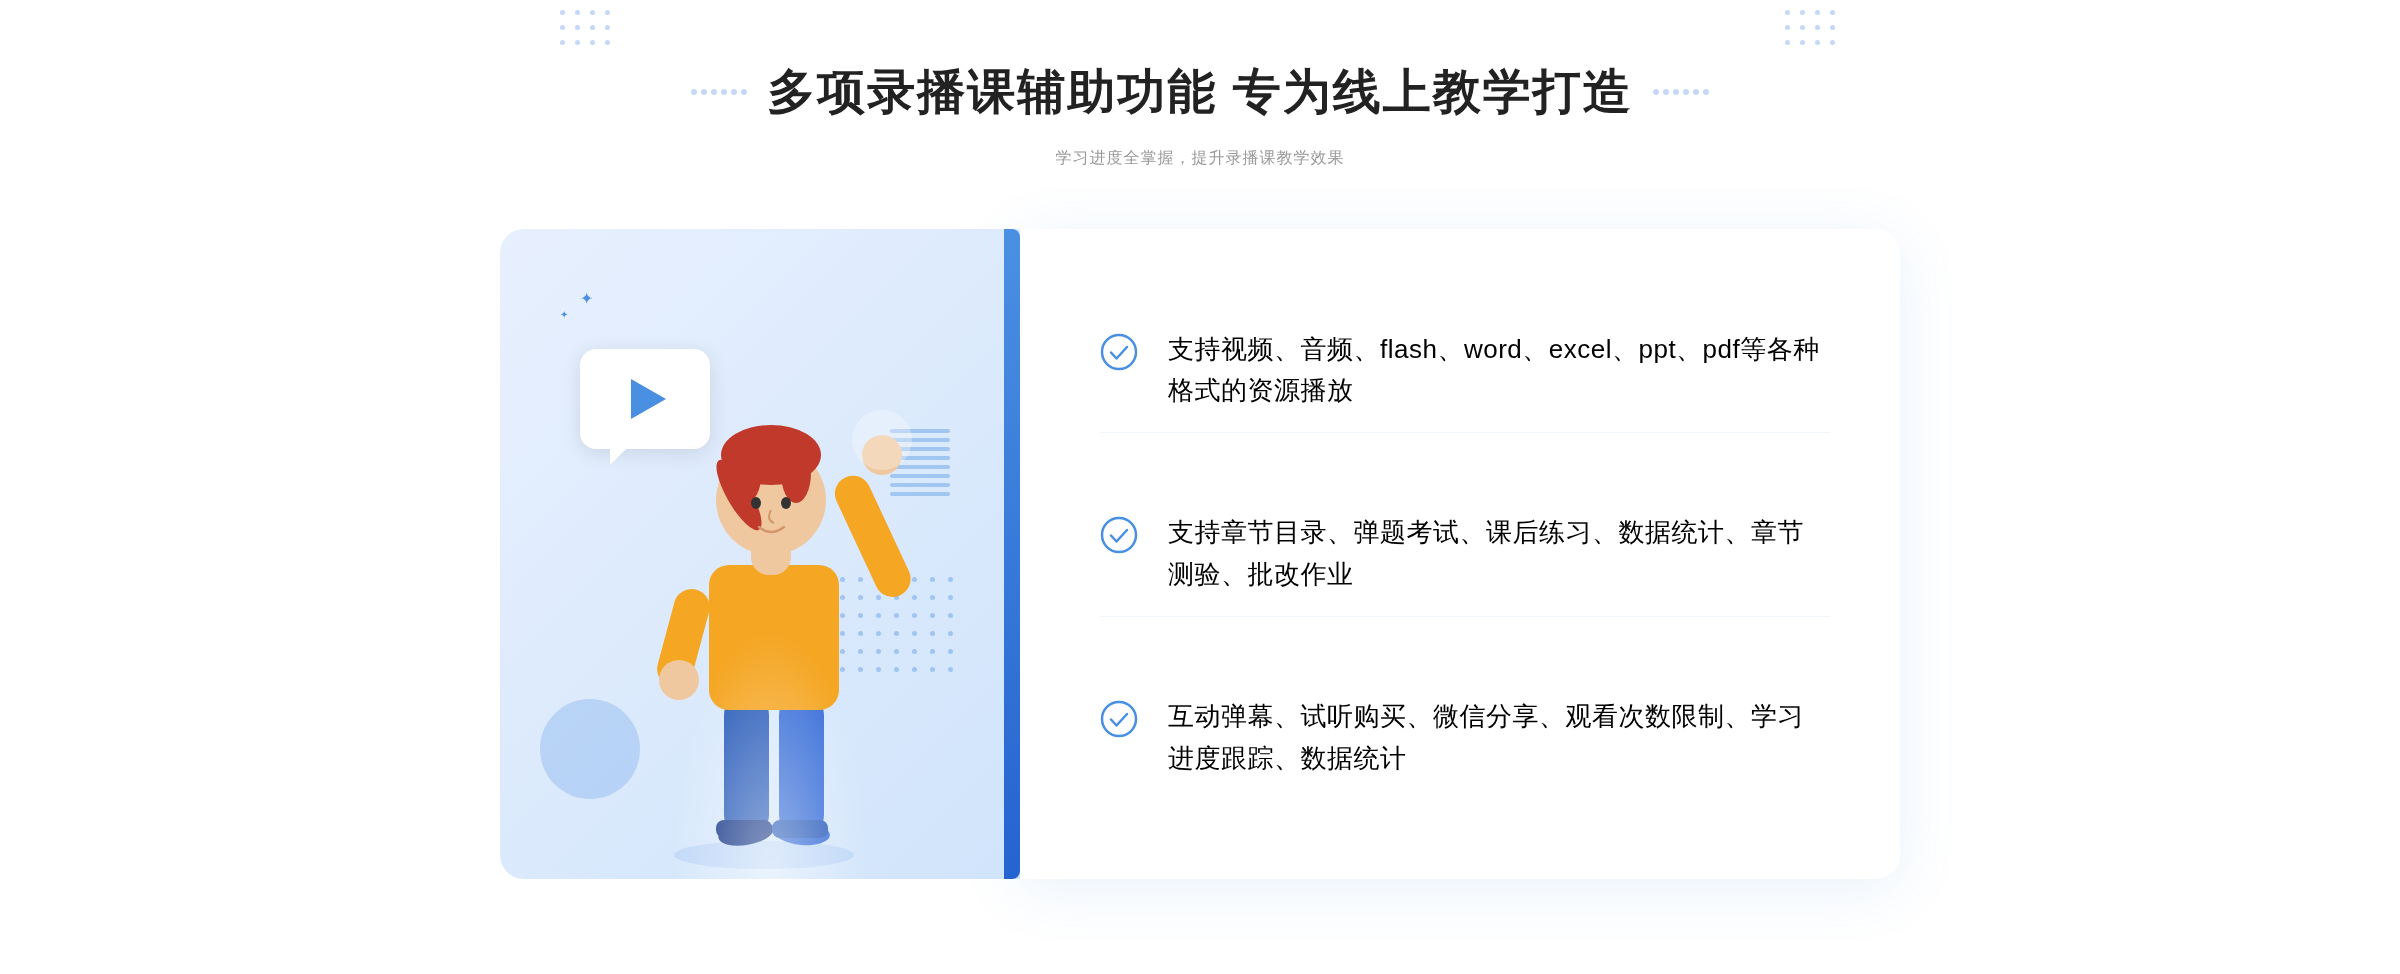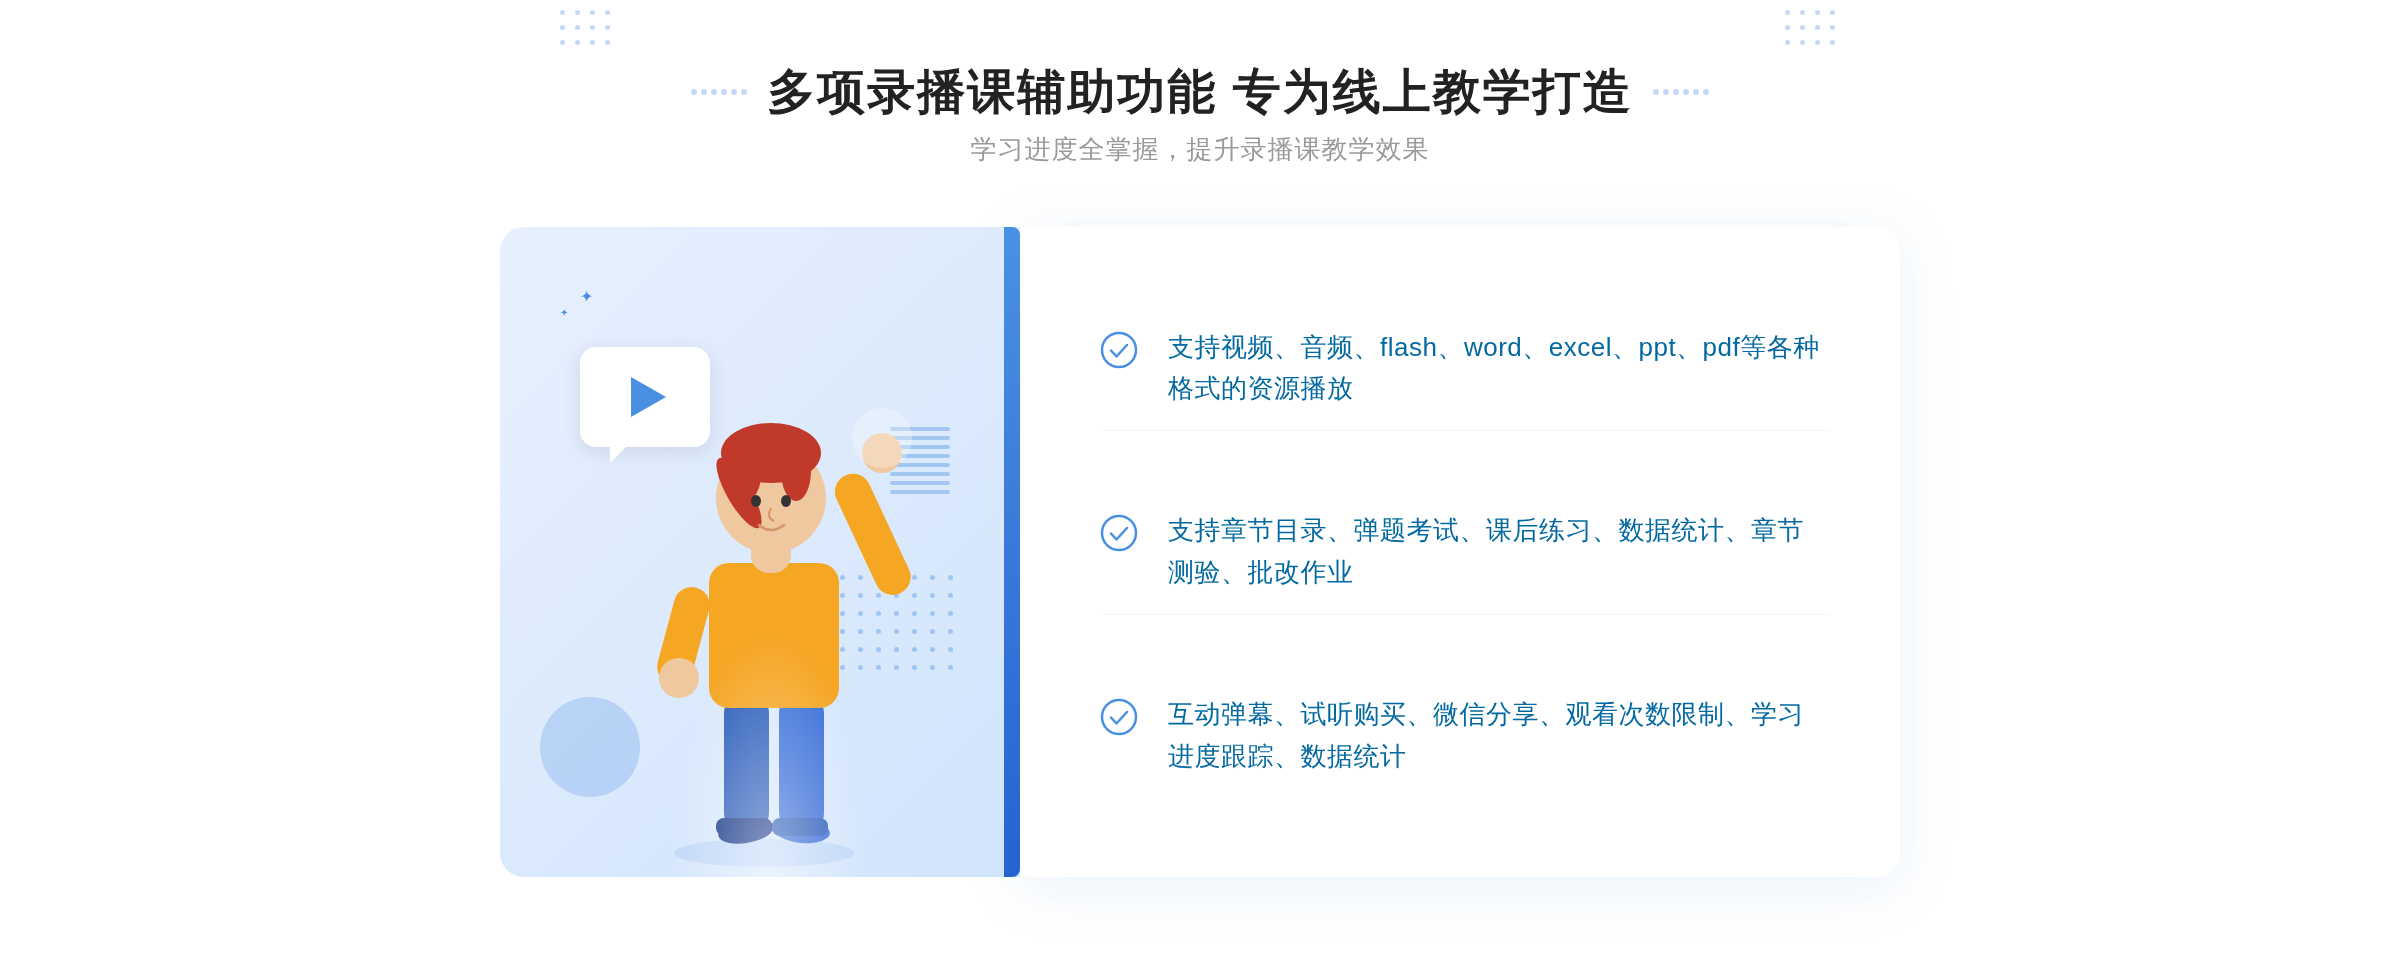--- a/index.html
+++ b/index.html
@@ -54,23 +54,23 @@
     }
 
     .header-title {
       font-size: 48px;
       font-weight: 600;
       color: #222;
       letter-spacing: 2px;
     }
 
     .header-subtitle {
-      font-size: 26px;
+      font-size: 16px;
       color: #999;
-      margin-top: 8px;
+      margin-top: 24px;
       letter-spacing: 1px;
     }
 
     .main-content {
       display: flex;
       align-items: stretch;
       width: 1400px;
       gap: 0;
       position: relative;
     }
@@ -237,21 +237,21 @@
       margin-top: 4px;
     }
 
     .check-icon svg {
       width: 38px;
       height: 38px;
     }
 
     .feature-text {
       font-size: 26px;
-      color: #0369a1;
+      color: #000000;
       line-height: 1.6;
       letter-spacing: 0.5px;
     }
 
     
     .chevrons-left {
       position: absolute;
       left: 40px;
       top: 50%;
       transform: translateY(-50%);

